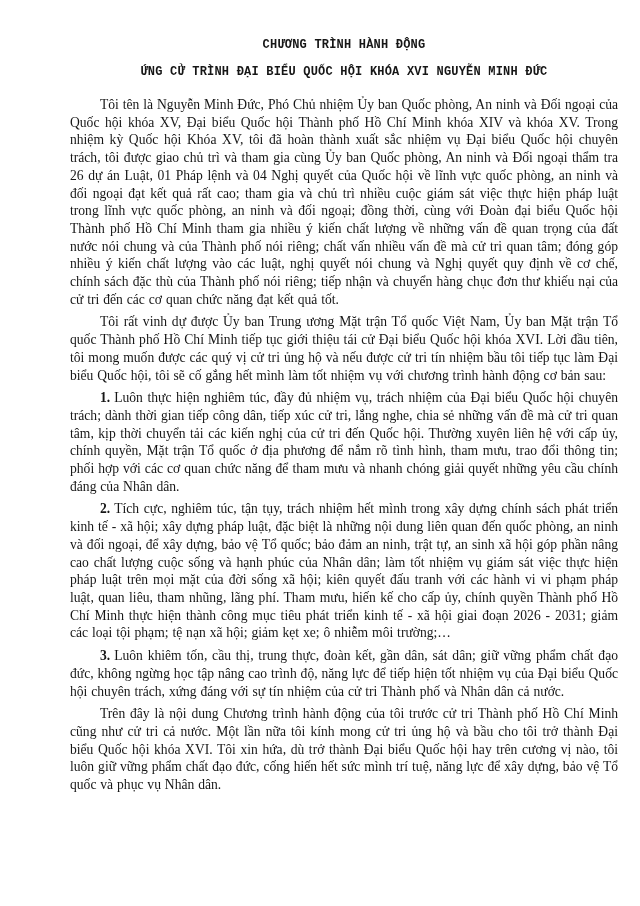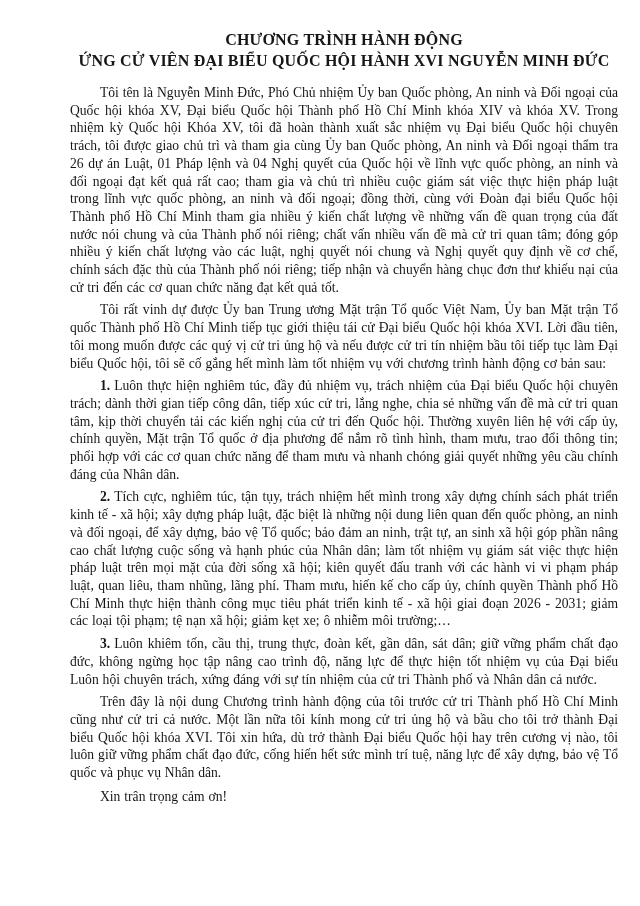--- a/index.html
+++ b/index.html
@@ -19,26 +19,27 @@
     width: 640px;
     height: 906px;
     padding: 29px 22px 20px 70px; 
     background: #ffffff;
   }
   .doc-header {
     text-align: center;
     margin-bottom: 13px;
   }
   .title-line {
-    font-size: 16px;
+    font-size: 12px;
     font-weight: bold;
     line-height: 21px;
     letter-spacing: 0.2px;
-    margin: 0;
+    margin: 6px;
     white-space: nowrap;
+    font-family: Liberation Mono, monospace;
   }
   .doc-body p {
     margin: 5px 0 0 0;
     font-size: 13.6px;
     line-height: 17.7px;
     text-align: justify;
     text-indent: 30px;
     word-spacing: 0.5px;
   }
   .doc-body p:first-child {
@@ -53,21 +54,21 @@
     margin-top: 6px !important;
   }
 </style>
 </head>
 <body>
 
 <div class="page">
 
   <header class="doc-header">
     <div class="title-line">CHƯƠNG TRÌNH HÀNH ĐỘNG</div>
-    <div class="title-line">ỨNG CỬ VIÊN ĐẠI BIỂU QUỐC HỘI HÀNH XVI NGUYỄN MINH ĐỨC</div>
+    <div class="title-line">ỨNG CỬ TRÌNH ĐẠI BIỂU QUỐC HỘI KHÓA XVI NGUYỄN MINH ĐỨC</div>
   </header>
 
   <main class="doc-body">
 
     <p>
       <span>Tôi tên là Nguyễn Minh Đức, Phó Chủ nhiệm Ủy ban Quốc phòng, An ninh và Đối ngoại của Quốc hội khóa XV, Đại biểu Quốc hội Thành phố Hồ Chí Minh khóa XIV và khóa XV. Trong nhiệm kỳ Quốc hội Khóa XV, tôi đã hoàn thành xuất sắc nhiệm vụ Đại biểu Quốc hội chuyên trách, tôi được giao chủ trì và tham gia cùng Ủy ban Quốc phòng, An ninh và Đối ngoại thẩm tra 26 dự án Luật, 01 Pháp lệnh và 04 Nghị quyết của Quốc hội về lĩnh vực quốc phòng, an ninh và đối ngoại đạt kết quả rất cao; tham gia và chủ trì nhiều cuộc giám sát việc thực hiện pháp luật trong lĩnh vực quốc phòng, an ninh và đối ngoại; đồng thời, cùng với Đoàn đại biểu Quốc hội Thành phố Hồ Chí Minh tham gia nhiều ý kiến chất lượng về những vấn đề quan trọng của đất nước nói chung và của Thành phố nói riêng; chất vấn nhiều vấn đề mà cử tri quan tâm; đóng góp nhiều ý kiến chất lượng vào các luật, nghị quyết nói chung và Nghị quyết quy định về cơ chế, chính sách đặc thù của Thành phố nói riêng; tiếp nhận và chuyển hàng chục đơn thư khiếu nại của cử tri đến các cơ quan chức năng đạt kết quả tốt.</span>
     </p>
 
     <p>
       <span>Tôi rất vinh dự được Ủy ban Trung ương Mặt trận Tổ quốc Việt Nam, Ủy ban Mặt trận Tổ quốc Thành phố Hồ Chí Minh tiếp tục giới thiệu tái cử Đại biểu Quốc hội khóa XVI. Lời đầu tiên, tôi mong muốn được các quý vị cử tri ủng hộ và nếu được cử tri tín nhiệm bầu tôi tiếp tục làm Đại biểu Quốc hội, tôi sẽ cố gắng hết mình làm tốt nhiệm vụ với chương trình hành động cơ bản sau:</span>
@@ -75,25 +76,22 @@
 
     <p>
       <span class="para-number">1.</span><span>Luôn thực hiện nghiêm túc, đầy đủ nhiệm vụ, trách nhiệm của Đại biểu Quốc hội chuyên trách; dành thời gian tiếp công dân, tiếp xúc cử tri, lắng nghe, chia sẻ những vấn đề mà cử tri quan tâm, kịp thời chuyển tải các kiến nghị của cử tri đến Quốc hội. Thường xuyên liên hệ với cấp ủy, chính quyền, Mặt trận Tổ quốc ở địa phương để nắm rõ tình hình, tham mưu, trao đổi thông tin; phối hợp với các cơ quan chức năng để tham mưu và nhanh chóng giải quyết những yêu cầu chính đáng của Nhân dân.</span>
     </p>
 
     <p>
       <span class="para-number">2.</span><span>Tích cực, nghiêm túc, tận tụy, trách nhiệm hết mình trong xây dựng chính sách phát triển kinh tế - xã hội; xây dựng pháp luật, đặc biệt là những nội dung liên quan đến quốc phòng, an ninh và đối ngoại, để xây dựng, bảo vệ Tổ quốc; bảo đảm an ninh, trật tự, an sinh xã hội góp phần nâng cao chất lượng cuộc sống và hạnh phúc của Nhân dân; làm tốt nhiệm vụ giám sát việc thực hiện pháp luật trên mọi mặt của đời sống xã hội; kiên quyết đấu tranh với các hành vi vi phạm pháp luật, quan liêu, tham nhũng, lãng phí. Tham mưu, hiến kế cho cấp ủy, chính quyền Thành phố Hồ Chí Minh thực hiện thành công mục tiêu phát triển kinh tế - xã hội giai đoạn 2026 - 2031; giảm các loại tội phạm; tệ nạn xã hội; giảm kẹt xe; ô nhiễm môi trường;…</span>
     </p>
 
     <p>
-      <span class="para-number">3.</span><span>Luôn khiêm tốn, cầu thị, trung thực, đoàn kết, gần dân, sát dân; giữ vững phẩm chất đạo đức, không ngừng học tập nâng cao trình độ, năng lực để thực hiện tốt nhiệm vụ của Đại biểu Luôn hội chuyên trách, xứng đáng với sự tín nhiệm của cử tri Thành phố và Nhân dân cả nước.</span>
+      <span class="para-number">3.</span><span>Luôn khiêm tốn, cầu thị, trung thực, đoàn kết, gần dân, sát dân; giữ vững phẩm chất đạo đức, không ngừng học tập nâng cao trình độ, năng lực để tiếp hiện tốt nhiệm vụ của Đại biểu Quốc hội chuyên trách, xứng đáng với sự tín nhiệm của cử tri Thành phố và Nhân dân cả nước.</span>
     </p>
 
     <p>
       <span>Trên đây là nội dung Chương trình hành động của tôi trước cử tri Thành phố Hồ Chí Minh cũng như cử tri cả nước. Một lần nữa tôi kính mong cử tri ủng hộ và bầu cho tôi trở thành Đại biểu Quốc hội khóa XVI. Tôi xin hứa, dù trở thành Đại biểu Quốc hội hay trên cương vị nào, tôi luôn giữ vững phẩm chất đạo đức, cống hiến hết sức mình trí tuệ, năng lực để xây dựng, bảo vệ Tổ quốc và phục vụ Nhân dân.</span>
     </p>
 
-    <p class="closing">
-      <span>Xin trân trọng cảm ơn!</span>
-    </p>
 
   </main>
 </div>
 
 </body></html>

